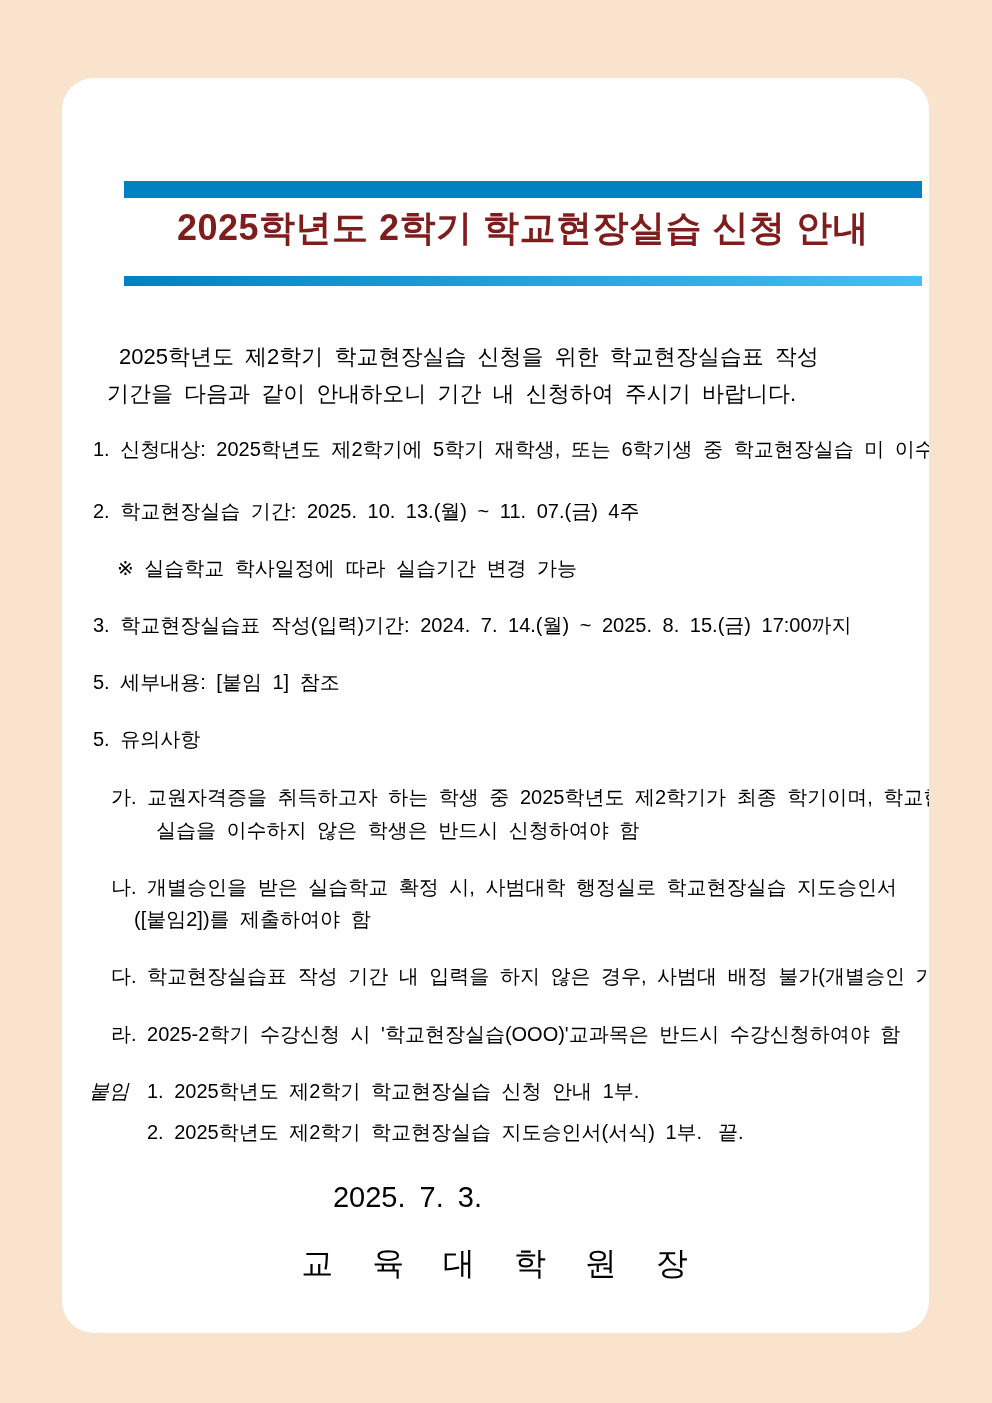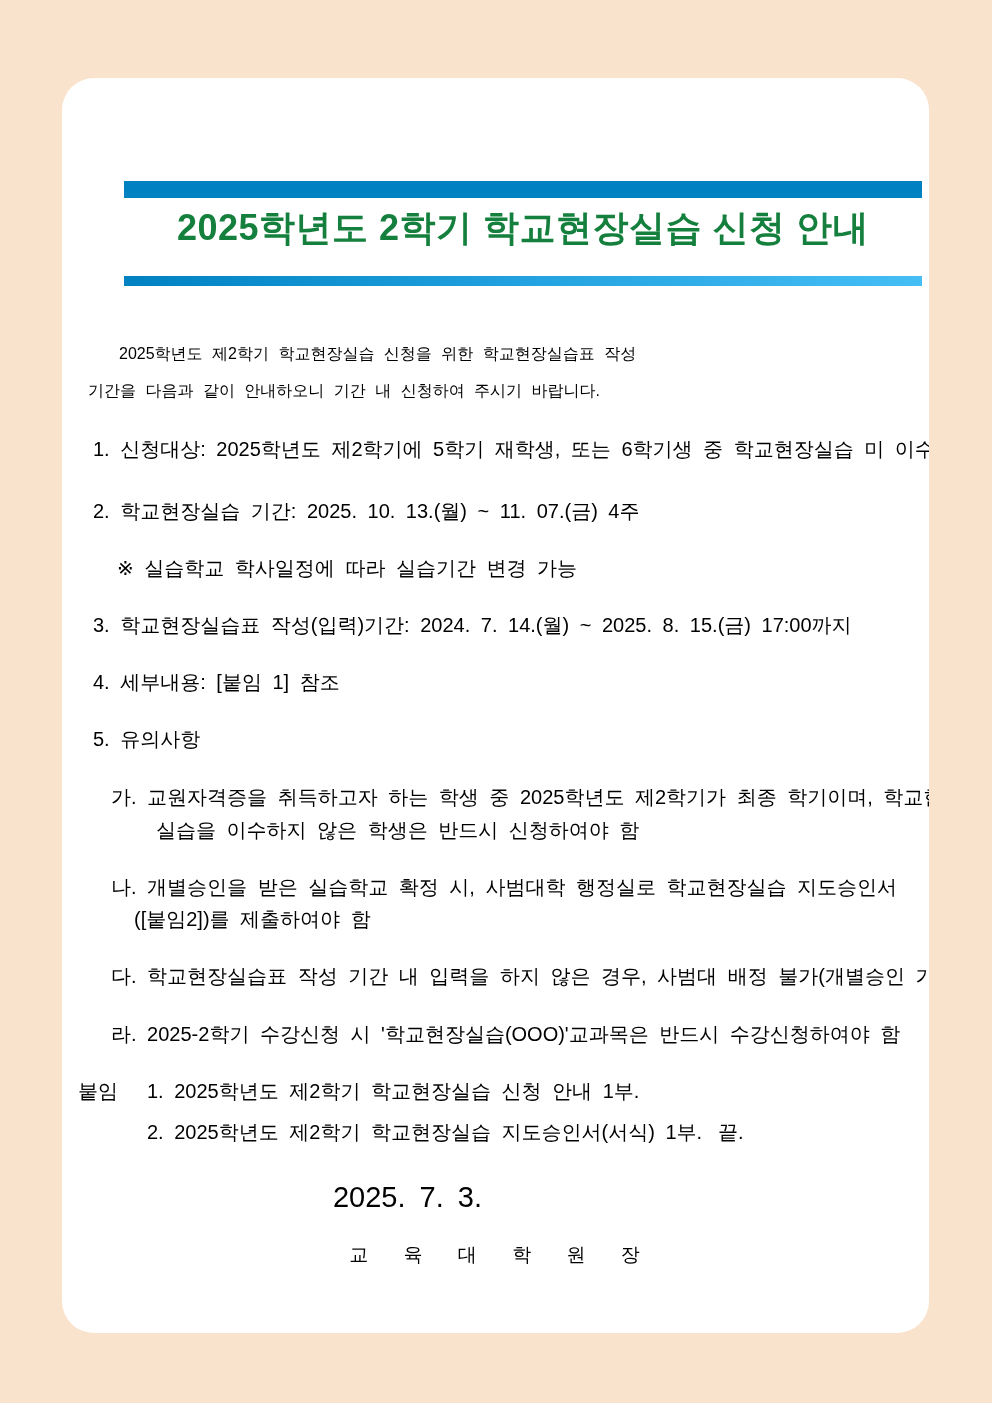--- a/index.html
+++ b/index.html
@@ -25,61 +25,61 @@
   .bar-bottom {
     position: absolute; left: 62px; top: 198px;
     width: 798px; height: 10px;
     background: linear-gradient(90deg, #0081C2 0%, #1E9FDC 45%, #45BEF5 100%);
   }
   .doc-title {
     position: absolute; left: 62px; top: 126px;
     width: 798px;
     text-align: center;
     font-size: 36px; font-weight: bold;
-    color: #15803d;
+    color: #7f1d1d;
     white-space: nowrap;
     letter-spacing: 0.5px;
   }
   .line {
     position: absolute;
     white-space: nowrap;
     color: #000000;
     font-size: 20px;
     word-spacing: 5px;
     line-height: 1.2;
   }
-  .intro-line { font-size: 16px; }
+  .intro-line { font-size: 22px; }
   .l-intro1 { left: 57px;  top: 266px; }
-  .l-intro2 { left: 26px;  top: 303px; }
+  .l-intro2 { left: 45px;  top: 303px; }
   .l-item1  { left: 31px;  top: 359px; }
   .l-item2  { left: 31px;  top: 421px; }
   .l-note   { left: 55px;  top: 478px; text-align: center; }
   .l-item3  { left: 31px;  top: 535px; }
   .l-item4  { left: 31px;  top: 592px; }
   .l-item5  { left: 31px;  top: 649px; }
   .l-ga1    { left: 49px;  top: 707px; }
   .l-ga2    { left: 94px;  top: 740px; }
   .l-na1    { left: 49px;  top: 797px; }
   .l-na2    { left: 72px;  top: 829px; }
   .l-da     { left: 49px;  top: 886px; }
   .l-ra     { left: 49px;  top: 944px; }
-  .l-attach-label { left: 16px; top: 1001px; }
+  .l-attach-label { left: 27px; top: 1001px; font-style: italic; }
   .l-attach1 { left: 85px; top: 1001px; }
   .l-attach2 { left: 85px; top: 1034px; margin-top: 8px; }
   .end-mark { margin-left: 16px; }
   .l-date {
     left: 0; top: 1102px; width: 691px;
     text-align: center;
     font-size: 29px;
     word-spacing: 6px;
   }
   .l-sign {
     left: 0; top: 1166px; width: 867px;
     text-align: center;
-    font-size: 19px;
+    font-size: 32px;
     word-spacing: 26px;
     letter-spacing: 2px;
   }
 </style>
 </head>
 <body>
 
 <div class="card">
 
   <div class="bar-top"></div>
@@ -92,21 +92,21 @@
   <div class="line intro-line l-intro2">기간을 다음과 같이 안내하오니 기간 내 신청하여 주시기 바랍니다.</div>
 
   <div class="line l-item1">1. 신청대상: 2025학년도 제2학기에 5학기 재학생, 또는 6학기생 중 학교현장실습 미 이수자</div>
 
   <div class="line l-item2">2. 학교현장실습 기간: 2025. 10. 13.(월) ~ 11. 07.(금) 4주</div>
 
   <div class="line l-note">※ 실습학교 학사일정에 따라 실습기간 변경 가능</div>
 
   <div class="line l-item3">3. 학교현장실습표 작성(입력)기간: 2024. 7. 14.(월) ~ 2025. 8. 15.(금) 17:00까지</div>
 
-  <div class="line l-item4">4. 세부내용: [붙임 1] 참조</div>
+  <div class="line l-item4">5. 세부내용: [붙임 1] 참조</div>
 
   <div class="line l-item5">5. 유의사항</div>
 
   <div class="line l-ga1">가. 교원자격증을 취득하고자 하는 학생 중 2025학년도 제2학기가 최종 학기이며, 학교현장</div>
   <div class="line l-na1">나. 개별승인을 받은 실습학교 확정 시, 사범대학 행정실로 학교현장실습 지도승인서</div>
 
   <div class="line l-ga2">실습을 이수하지 않은 학생은 반드시 신청하여야 함</div>
   <div class="line l-na2">([붙임2])를 제출하여야 함</div>
 
   <div class="line l-da">다. 학교현장실습표 작성 기간 내 입력을 하지 않은 경우, 사범대 배정 불가(개별승인 가능)</div>

